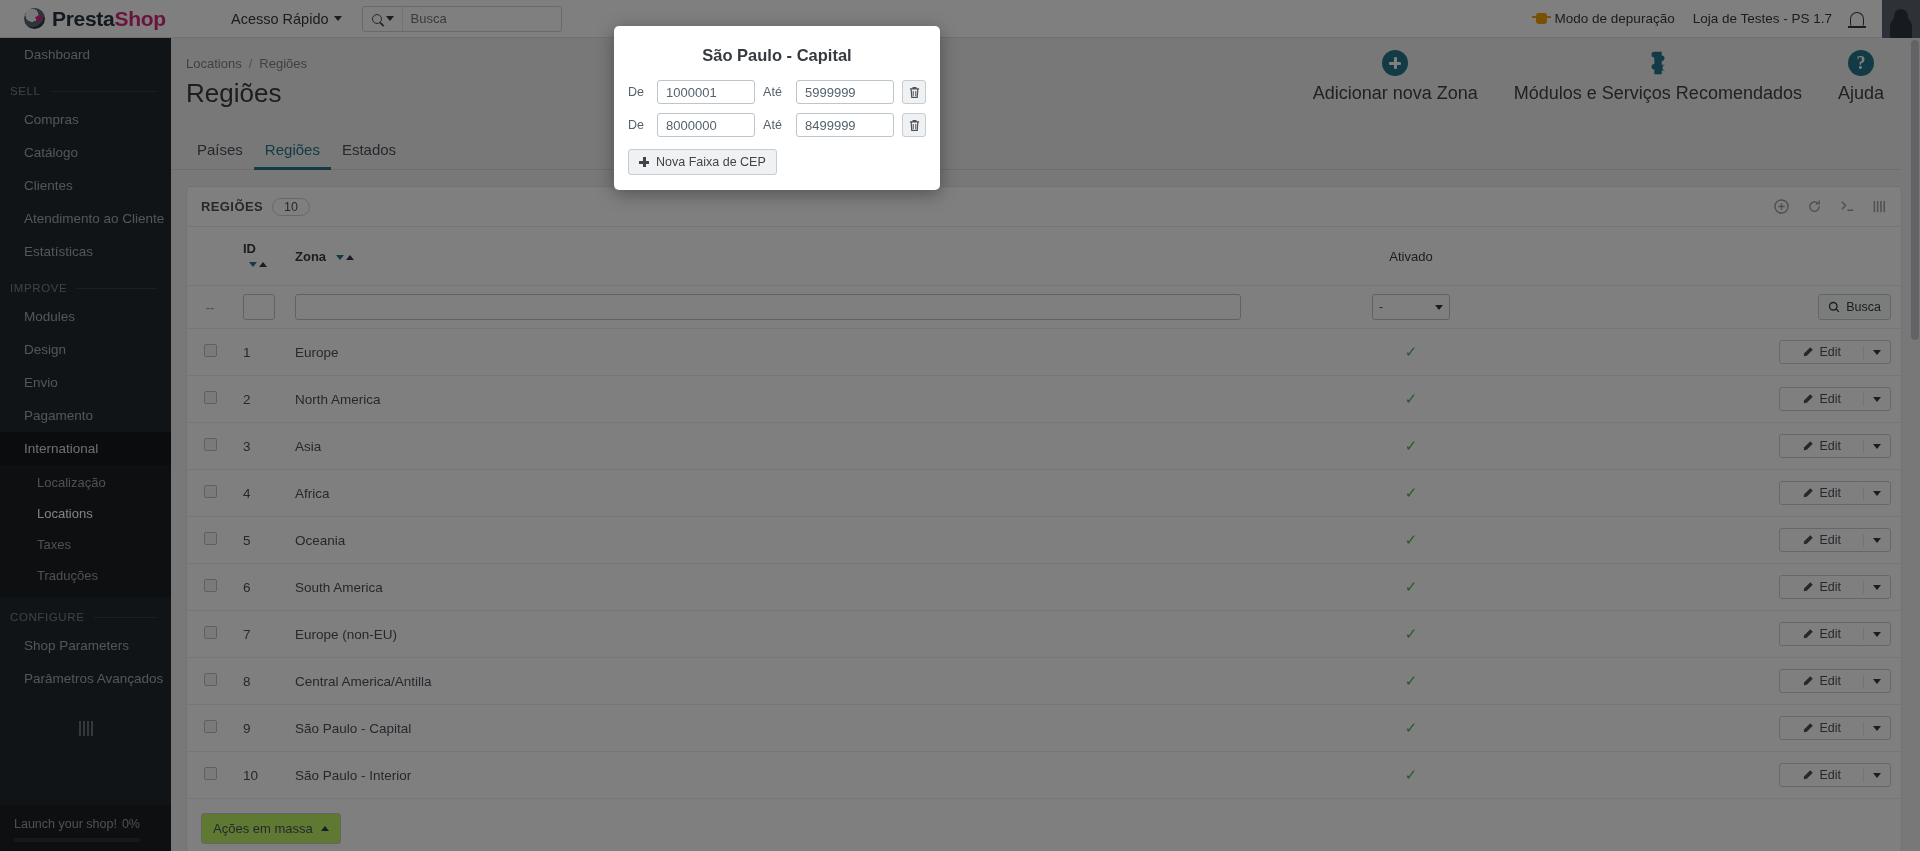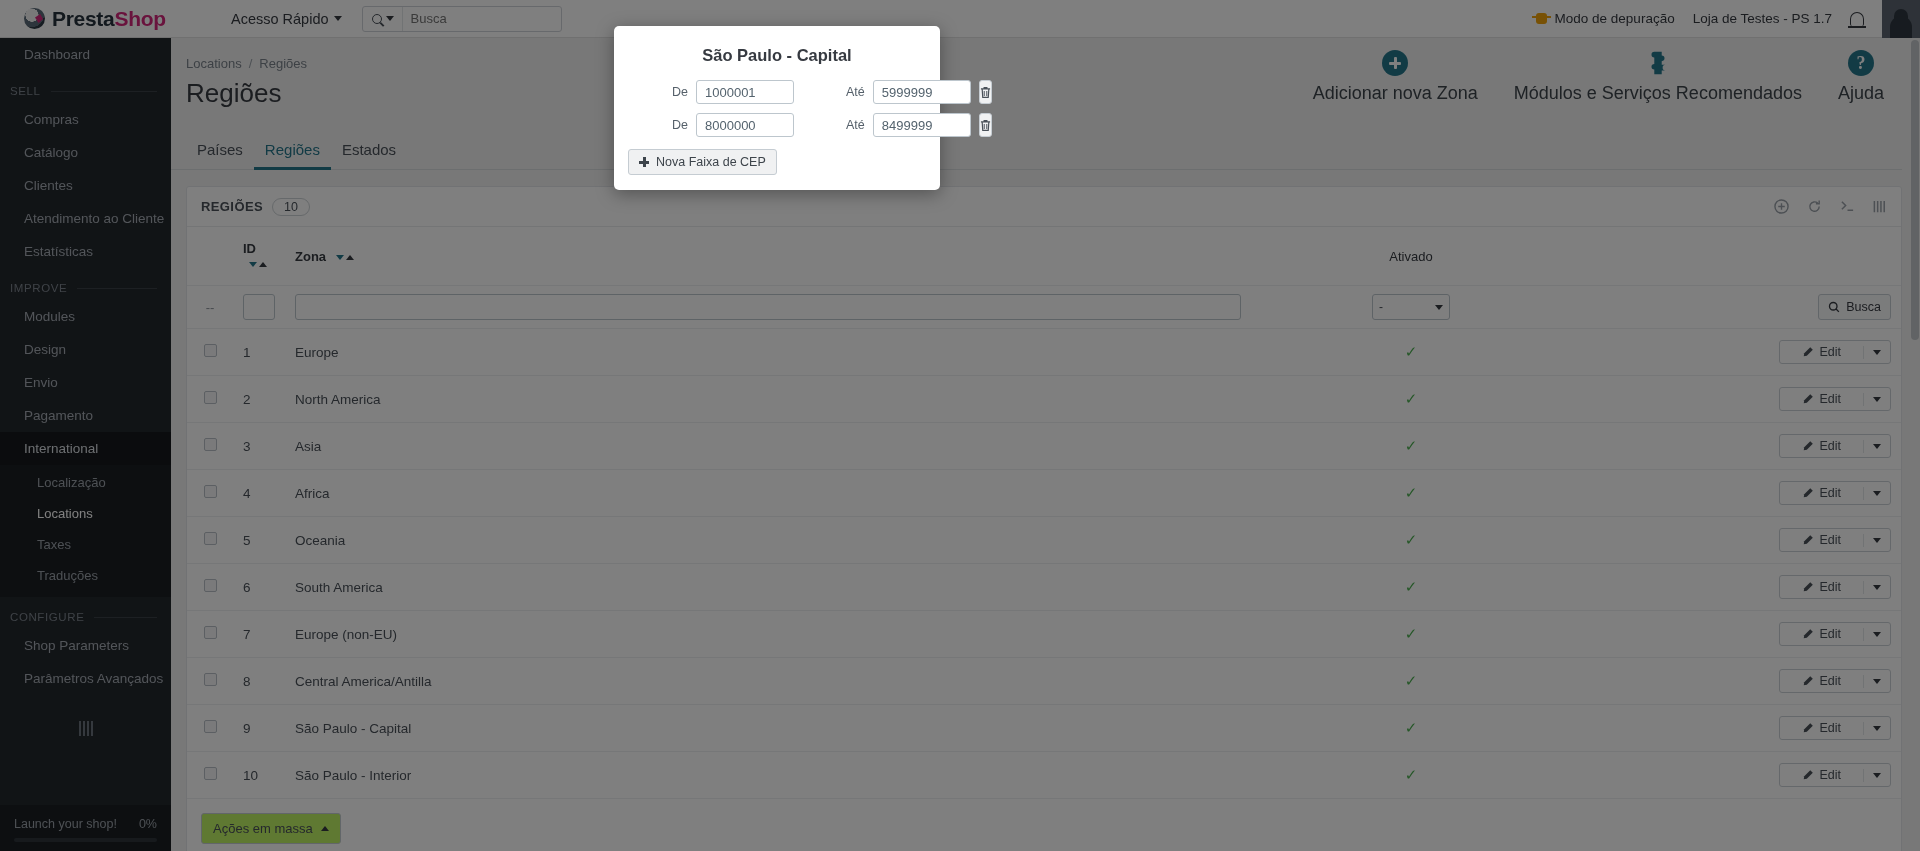--- a/index.html
+++ b/index.html
@@ -126,21 +126,21 @@
   .sub-item {
     padding: 8px 0 8px 37px; font-size: 13px; color: #9aa1a9; cursor: pointer;
   }
   .sub-item.active { color: #ffffff; }
   .grip {
     display:flex; justify-content:center; gap:2px; padding: 26px 0 0 0; cursor:pointer;
   }
   .grip i { display:block; width:2px; height:15px; background:#6b737c; }
   .launch-bar {
     position: absolute; bottom: 0; left: 0; width: 171px; height: 46px;
-    background: #1b1f23; padding: 12px 14px 0 14px;
+    background: #1b1f23; padding: 12px 31px 0 14px;
   }
   .launch-row { display:flex; justify-content:space-between; font-size:12.5px; color:#9aa1a9; }
   .launch-track { margin-top: 7px; height: 4px; background:#2e343a; border-radius:2px; }
 
   
   .content {
     position: absolute; top: 38px; left: 171px; width: 1749px; height: 813px;
     background: #f1f1f1; overflow: hidden;
   }
   .breadcrumb {
@@ -261,21 +261,21 @@
   .modal {
     position: absolute; left: 614px; top: 26px; width: 326px;
     background:#fff; border-radius: 5px; z-index: 900;
     box-shadow: 0 4px 18px rgba(0,0,0,.35); padding: 13px 14px 15px 14px;
   }
   .modal-title {
     text-align:center; font-size: 16.5px; font-weight: bold; color:#363a41;
     margin: 7px 0 15px 0;
   }
   .cep-row { display:flex; align-items:center; gap: 8px; margin-bottom: 9px; }
-  .cep-lbl { font-size: 12.5px; color:#55606a; width: 22px; margin-left: 44px; }
+  .cep-lbl { font-size: 12.5px; color:#55606a; width: 22px; }
   .cep-lbl.r { width: 26px; text-align: left; }
   .cep-input {
     height: 24px; width: 98px; border:1px solid #bdc6cd; border-radius:3px;
     font-size: 13px; padding: 0 8px; color:#54636e; font-family:inherit; outline:none;
   }
   .trash-btn {
     width: 25px; height: 24px; border:1px solid #c5ccd2; border-radius:3px;
     background:#f0f1f2; display:flex; align-items:center; justify-content:center; cursor:pointer;
   }
   .btn-newrange {

